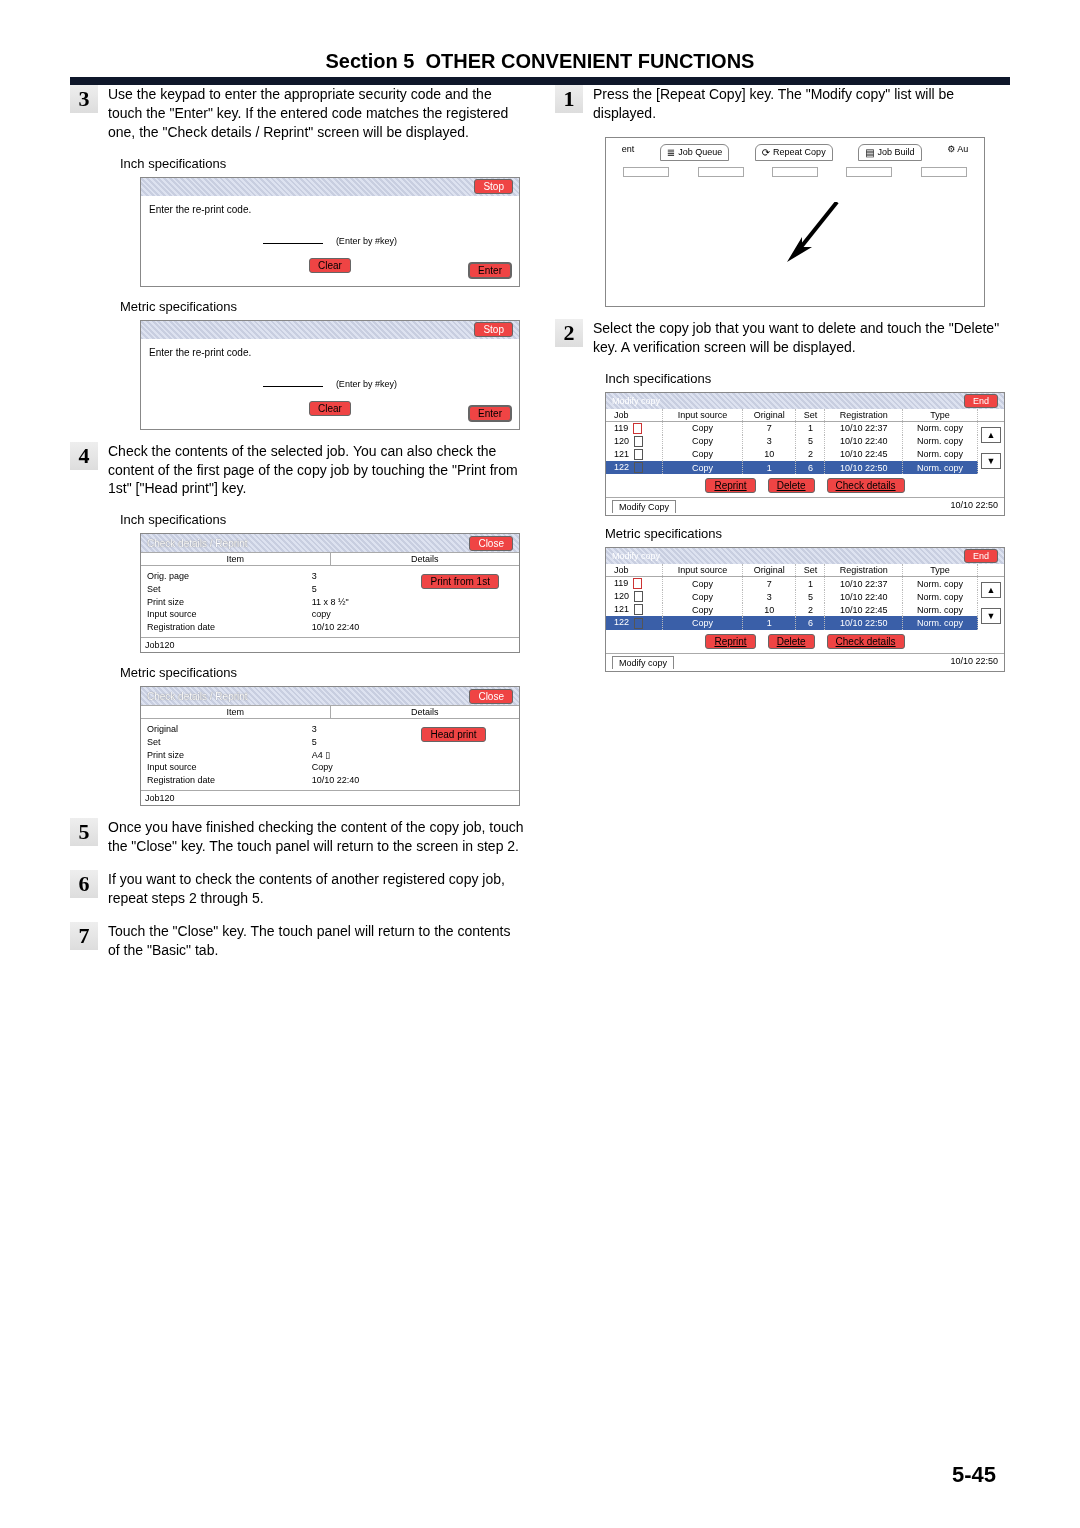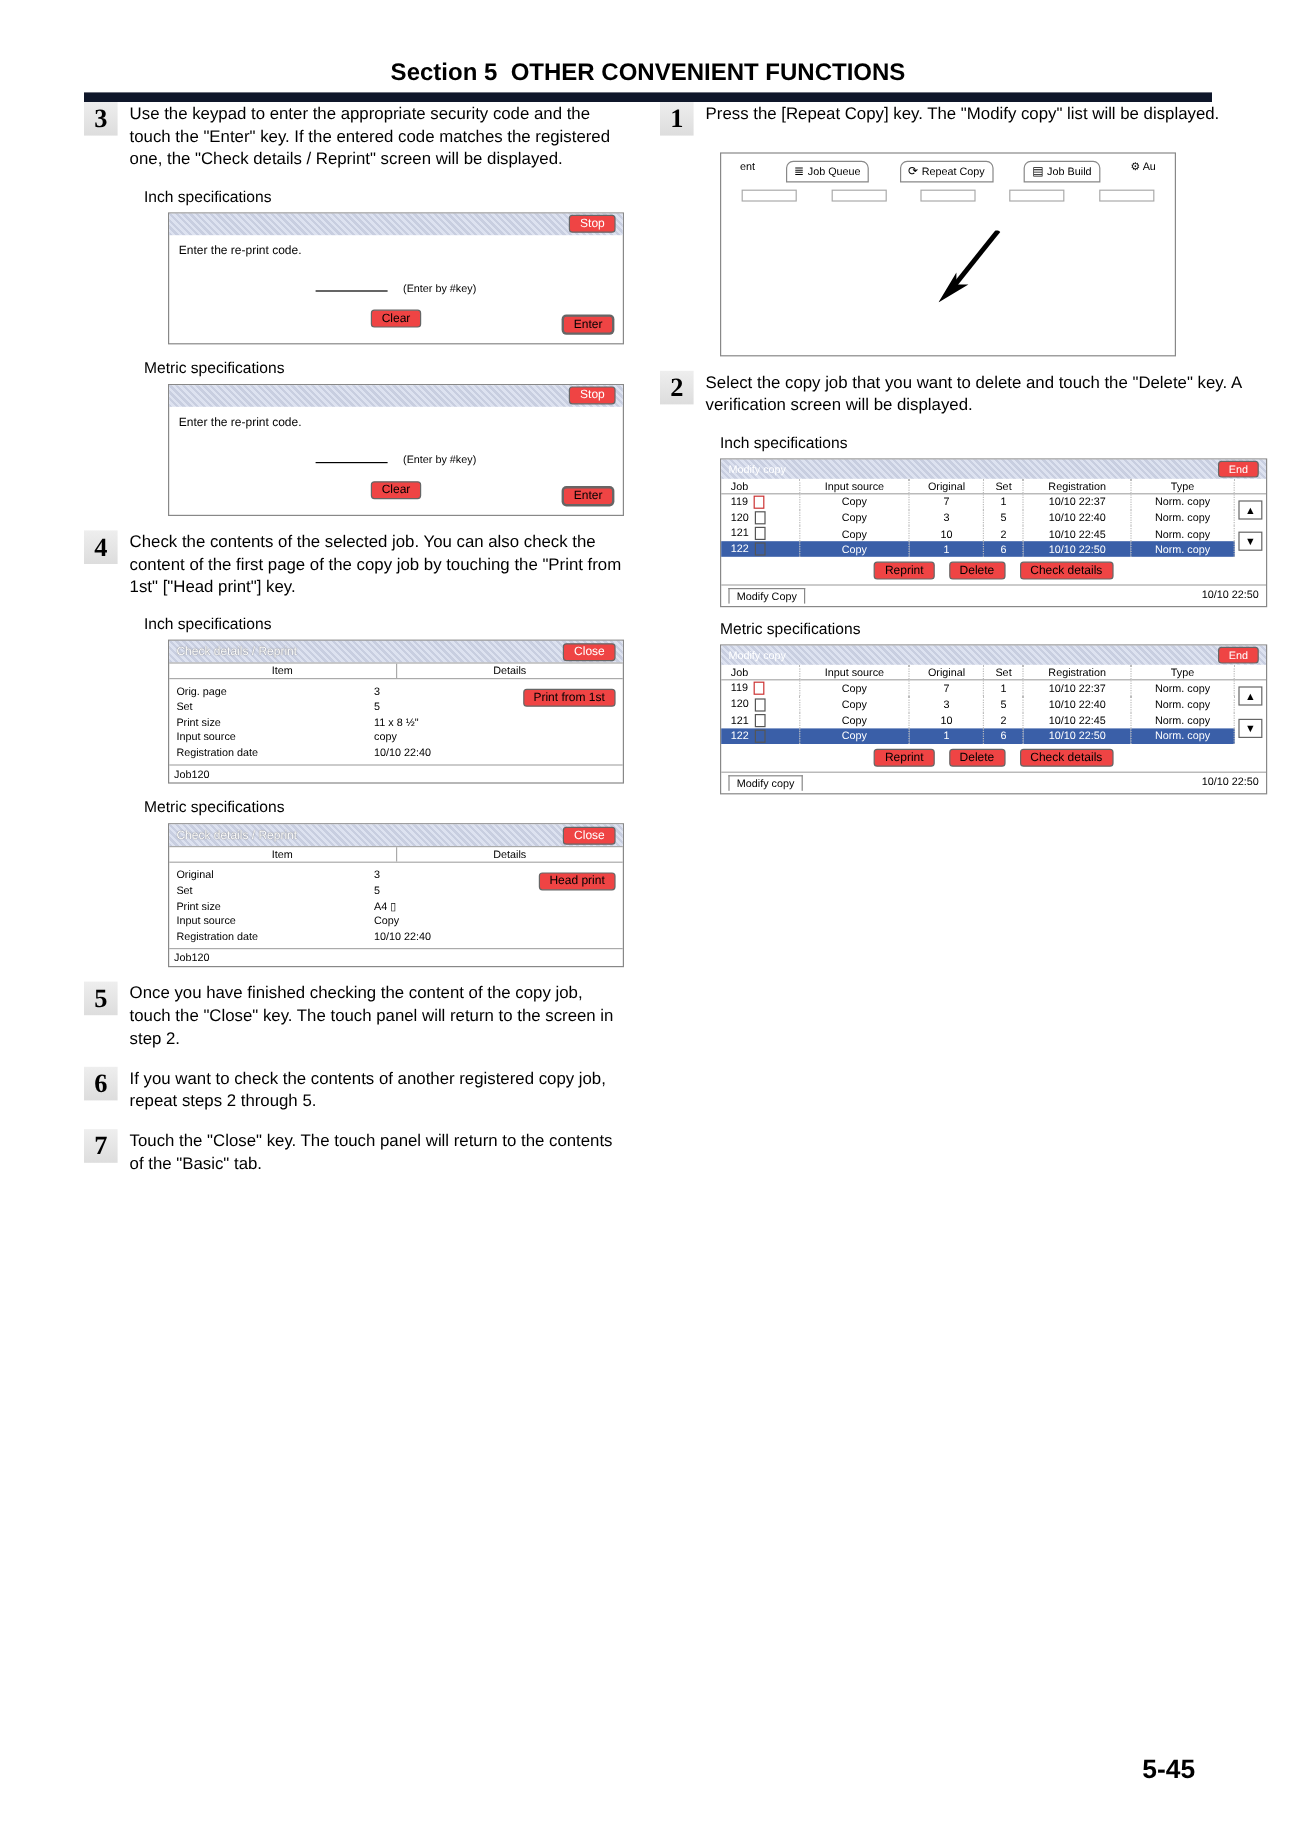--- a/index.html
+++ b/index.html
@@ -74,42 +74,42 @@
   .ui-body .underline { border-bottom: 1px solid #000; display:inline-block; width: 60px; margin-right: 10px;}
   .ui-body .tiny { font-size: 9px; }
   .ui-body .bottom-right { position: absolute; right: 8px; bottom: 8px; }
   .ui-body .center-block { text-align: center; margin-top: 12px; }
   
   .detail-cols { display: flex; border-top: 1px solid #aaa; border-bottom: 1px solid #aaa;}
   .dc-h { flex:1; text-align:center; border-right:1px solid #aaa; font-size:9px; padding:1px 0;}
   .dc-h:last-child{border-right:none;}
   .detail-body { display:flex; padding:4px 6px; }
   .detail-body ul { list-style:none; font-size:9px; line-height:1.4;}
-  .detail-body .c1{width:45%;} .detail-body .c2{width:30%;} .detail-body .c3{width:25%; text-align:right; padding-top:4px;}
+  .detail-body .c1{width:45%;} .detail-body .c2{width:30%;} .detail-body .c3{width:25%; text-align:left; padding-top:4px;}
   .jobfoot { border-top:1px solid #aaa; font-size:9px; padding:2px 4px;}
   
   .tabs-stage {
     margin-left:50px; width:380px; border:1px solid #888; font-size:9px;
     margin-bottom:12px; padding: 6px; position:relative;
   }
   .tabrow { display:flex; gap:6px; justify-content:space-around; margin-bottom:6px;}
   .tab {
     border:1px solid #888; border-top-left-radius:6px; border-top-right-radius:6px;
     padding:2px 6px; font-size:9px; display:flex; gap:3px; align-items:center;
   }
   .tab .ic { font-size:10px;}
   .tabslot { border:1px solid #aaa; width:46px; height:10px;}
   .arrow-dl {
     position:absolute; left:48%; top:38%;
     width:60px; height:60px;
   }
   .arrow-dl svg { width:100%; height:100%;}
   
   .mc-panel {
-    margin-left:0; width:456px; border:1px solid #888; font-size:9px;
+    margin-left:0; width:400px; border:1px solid #888; font-size:9px;
     margin-bottom:0;
   }
   .mc-titlebar {
     background: repeating-linear-gradient(45deg,#c8cee0,#c8cee0 2px,#dde2f0 2px,#dde2f0 4px);
     display:flex; justify-content:space-between; align-items:center; padding:2px 6px;
     color:#fff; height:16px;
   }
   .mc-titlebar span { color:#fff; font-size:9px;}
   .mc-table {
     width:100%; border-collapse:collapse; font-size:9px;
@@ -118,21 +118,21 @@
     border-left:1px dotted #bbb; padding:1px 3px; text-align:center;
   }
   .mc-table th:first-child, .mc-table td:first-child{border-left:none; text-align:left; padding-left:8px;}
   .mc-table th { border-bottom:1px solid #aaa; font-weight:normal;}
   .mc-table tr.sel td { background:#3a5fa8; color:#fff;}
   .mc-navcol { width:24px;}
   .mc-nav {
     border:1px solid #666; width:20px; height:16px; display:flex; align-items:center; justify-content:center;
     margin:2px auto;
   }
-  .mc-btnrow { display:flex; gap:12px; justify-content:center; padding:4px 0;}
+  .mc-btnrow { display:flex; gap:12px; justify-content:center; padding:4px 0;text-decoration:underline;}
   .mc-foot {
     display:flex; justify-content:space-between; border-top:1px solid #aaa;
     padding:2px 6px; font-size:9px;
   }
   .mc-foot-tab { border:1px solid #888; border-bottom:none; padding:1px 6px; background:#fff;}
   .doc-ic { display:inline-block; width:9px; height:11px; border:1px solid #555; position:relative; vertical-align:middle; margin-left:2px;}
   .doc-ic.red { border-color:#c33;}
   .mc-wrap { margin-left:50px; margin-bottom:10px;}
   .page-num {
     position:absolute; right:84px; bottom:40px;

